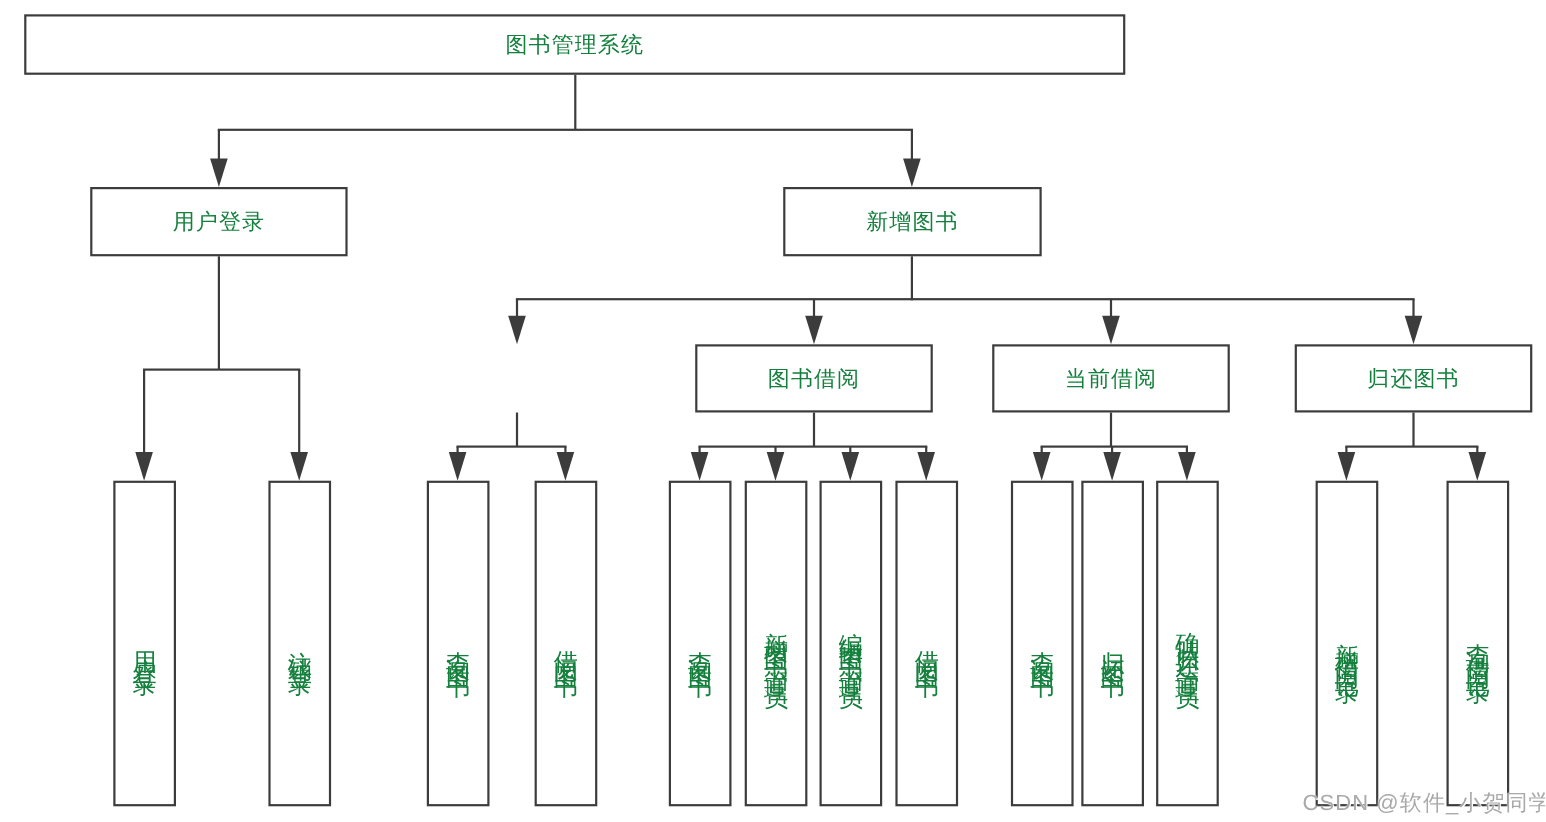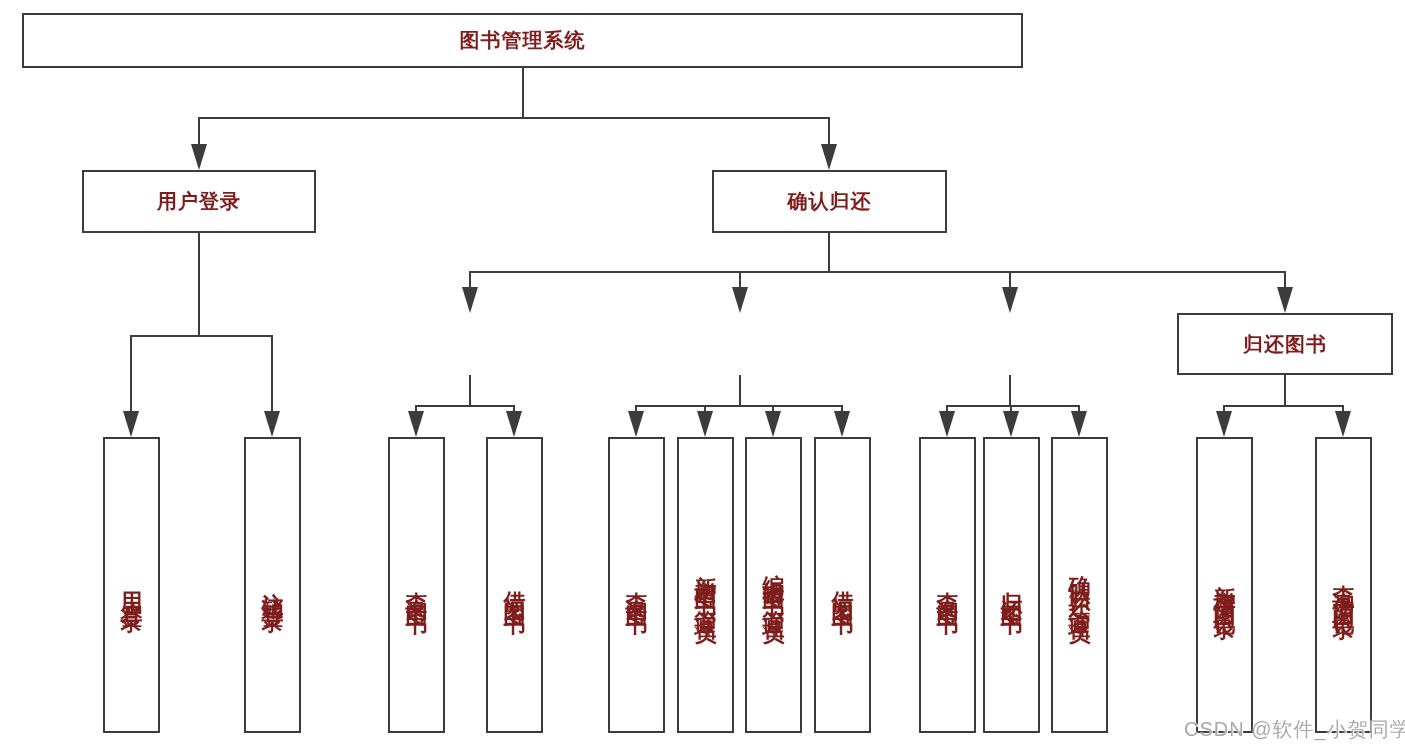--- a/index.html
+++ b/index.html
@@ -9,28 +9,27 @@
     height: 747px;
     background: #ffffff;
     overflow: hidden;
     font-family: "Liberation Sans", "DejaVu Sans", sans-serif;
   }
   .node {
     position: absolute;
     box-sizing: border-box;
     border: 2px solid #3c3c3c;
     background: #ffffff;
-    color: #7f1d1d;
+    color: #15803d;
     display: flex;
     align-items: center;
     justify-content: center;
     font-size: 20px;
     letter-spacing: 1px;
     text-align: center;
-    font-weight: bold;
   }
   .vnode {
     writing-mode: vertical-rl;
     text-orientation: mixed;
     font-size: 22px;
     letter-spacing: 7px;
     line-height: 1;
     padding-top: 6px;
   }
   .h, .v {
@@ -67,40 +66,42 @@
   <div class="node" style="left:22px; top:13px; width:1001px; height:55px;">图书管理系统</div>
 
   <div class="v" style="left:522px; top:68px;  height:50px;"></div>
   <div class="h" style="left:198px; top:117px; width:632px;"></div>
   <div class="v" style="left:198px; top:118px; height:34px;"></div>
   <div class="v" style="left:828px; top:118px; height:34px;"></div>
   <div class="a" style="left:191px; top:144px;"></div>
   <div class="a" style="left:821px; top:144px;"></div>
 
   <div class="node" style="left:82px;  top:170px; width:234px; height:63px;">用户登录</div>
-  <div class="node" style="left:712px; top:170px; width:235px; height:63px;">确认归还</div>
+  <div class="node" style="left:712px; top:170px; width:235px; height:63px;">新增图书</div>
 
   <div class="v" style="left:198px; top:233px; height:103px;"></div>
   <div class="h" style="left:130px; top:335px; width:143px;"></div>
   <div class="v" style="left:130px; top:336px; height:84px;"></div>
   <div class="v" style="left:271px; top:336px; height:84px;"></div>
   <div class="a" style="left:123px; top:411px;"></div>
   <div class="a" style="left:264px; top:411px;"></div>
 
   <div class="v" style="left:828px;  top:233px; height:40px;"></div>
   <div class="h" style="left:469px;  top:271px; width:817px;"></div>
   <div class="v" style="left:469px;  top:272px; height:24px;"></div>
   <div class="v" style="left:739px;  top:272px; height:24px;"></div>
   <div class="v" style="left:1009px; top:272px; height:24px;"></div>
   <div class="v" style="left:1284px; top:272px; height:24px;"></div>
   <div class="a" style="left:462px;  top:287px;"></div>
   <div class="a" style="left:732px;  top:287px;"></div>
   <div class="a" style="left:1002px; top:287px;"></div>
   <div class="a" style="left:1277px; top:287px;"></div>
 
+  <div class="node" style="left:632px;  top:313px; width:216px; height:62px;">图书借阅</div>
+  <div class="node" style="left:902px;  top:313px; width:216px; height:62px;">当前借阅</div>
   <div class="node" style="left:1177px; top:313px; width:216px; height:62px;">归还图书</div>
 
   <div class="v" style="left:469px; top:375px; height:31px;"></div>
   <div class="h" style="left:415px; top:405px; width:100px;"></div>
   <div class="v" style="left:415px; top:406px; height:12px;"></div>
   <div class="v" style="left:513px; top:406px; height:12px;"></div>
   <div class="a" style="left:408px; top:411px;"></div>
   <div class="a" style="left:506px; top:411px;"></div>
 
   <div class="v" style="left:739px; top:375px; height:31px;"></div>

